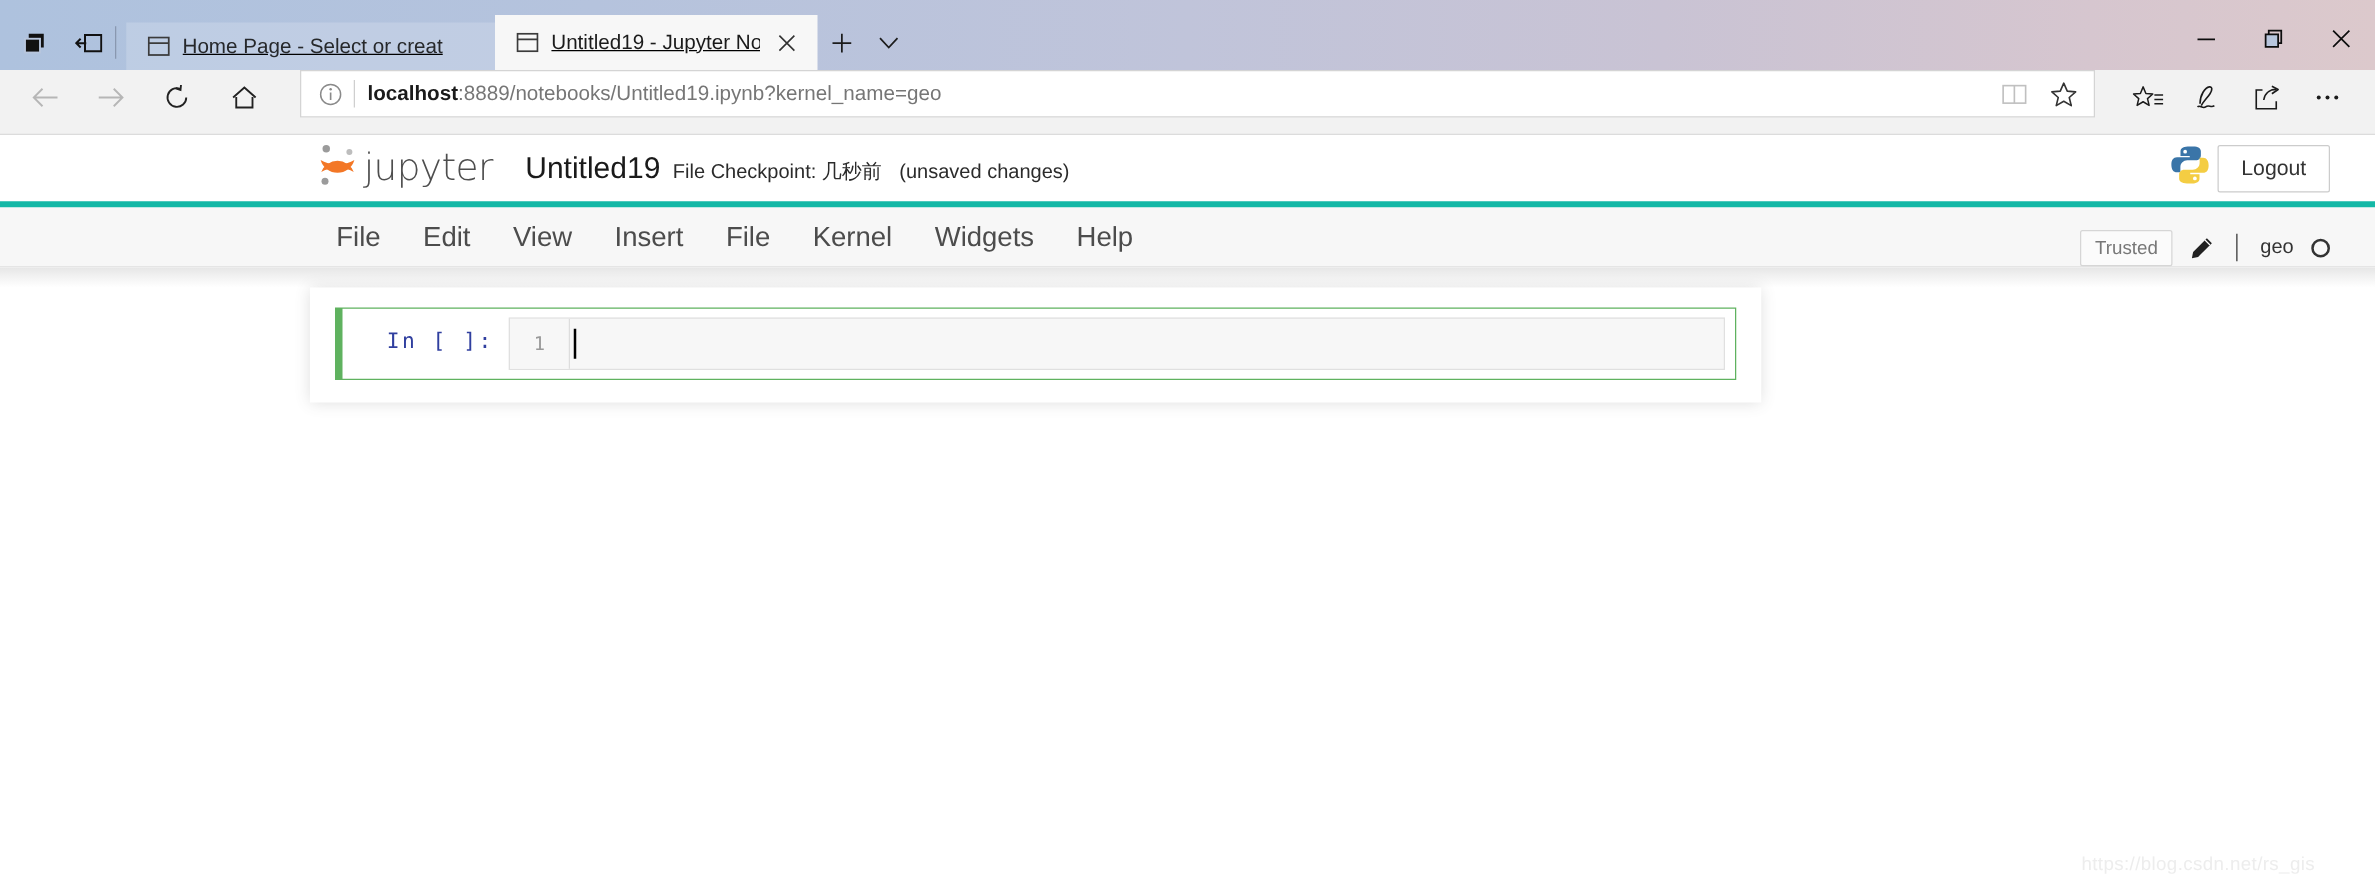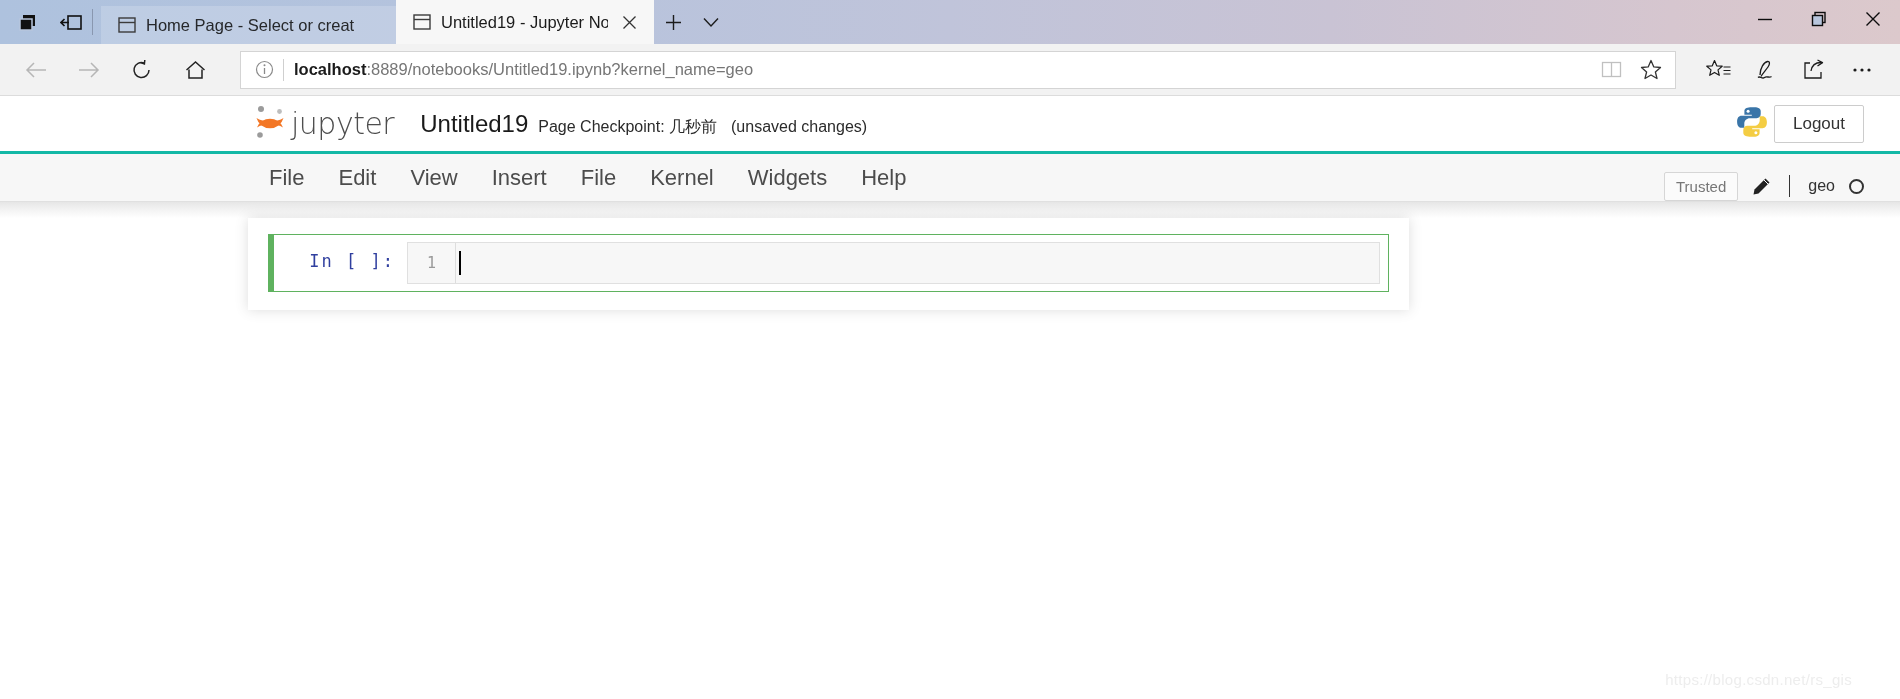--- a/index.html
+++ b/index.html
@@ -12,24 +12,25 @@
   }
 
   
   .browser-chrome {
     width: 1900px;
     background: linear-gradient(to right, #aec2de 0%, #b5c3dd 25%, #c0c4da 50%, #c9c3d4 70%, #d6c6cf 88%, #dcc9cc 100%);
   }
 
   
   .tabstrip {
-    height: 44px;
+    height: 56px;
     display: flex;
     align-items: flex-end;
     position: relative;
+    text-decoration: underline;
   }
   .tabstrip-left-icons {
     display: flex;
     align-items: center;
     height: 44px;
     padding: 0 6px 0 14px;
     gap: 18px;
   }
   .chrome-icon {
     width: 26px; height: 26px;
@@ -103,21 +104,21 @@
     width: 54px; height: 38px;
     display: flex; align-items: center; justify-content: center;
     color: #0d0d0d;
   }
 
   
   .addressbar-row {
     height: 52px;
     background: #f2f2f2;
     display: flex;
-    align-items: center;
+    align-items: flex-start;
     padding: 0 14px;
     border-bottom: 1px solid #dcdcdc;
   }
   .nav-btn {
     width: 44px; height: 44px;
     display: flex; align-items: center; justify-content: center;
     margin-right: 9px;
   }
   .urlbox {
     flex: 1 1 auto;
@@ -172,21 +173,21 @@
   .page {
     width: 1900px;
     height: 603px;
     background: #ffffff;
     position: relative;
     overflow: hidden;
   }
   .jp-header {
     height: 58px;
     background: #ffffff;
-    border-bottom: 3px solid #14b8a6;
+    border-bottom: 5px solid #14b8a6;
     display: flex;
     align-items: center;
     padding: 0 36px 0 0;
   }
   .jp-header-inner {
     width: 100%;
     display: flex;
     align-items: center;
     padding-left: 252px;
   }
@@ -545,21 +546,21 @@
             <circle cx="8" cy="33" r="2.8" fill="#9b9b9b"></circle>
             <path d="M4.5 16 A14 14 0 0 0 31.5 16 A17 9 0 0 1 4.5 16 Z" fill="#f37726"></path>
             <path d="M5 25.5 A14 14 0 0 1 31 25.5 A17 9 0 0 0 5 25.5 Z" fill="#f37726"></path>
           </svg>
         </span>
         <span class="jp-logo-word">jupyter</span>
       </div>
 
       <div class="jp-title-group">
         <span class="jp-nbname">Untitled19</span>
-        <span class="jp-checkpoint">Page Checkpoint: 几秒前</span>
+        <span class="jp-checkpoint">File Checkpoint: 几秒前</span>
         <span class="jp-unsaved">(unsaved changes)</span>
       </div>
 
       <div class="jp-header-right">
         <span>
           <svg width="34" height="34" viewBox="0 0 34 34">
             <path d="M16.6 2.2 c-4.1 0 -7.2 .9 -7.2 3.9 v3.6 h7.4 v1.1 H6.6 c-3 0 -4.5 2.3 -4.5 5.9 s1.5 6.1 4.5 6.1 h2.7 v-4.2 c0 -3 2.5 -5.4 5.5 -5.4 h6.8 c2.5 0 4.1 -1.7 4.1 -4.1 V6.1 c0 -2.3 -2 -3.9 -6.3 -3.9 z" fill="#3a75a8"></path>
             <circle cx="13.1" cy="6.3" r="1.5" fill="#ffffff"></circle>
             <path d="M17.4 31.8 c4.1 0 7.2 -.9 7.2 -3.9 v-3.6 h-7.4 v-1.1 h10.2 c3 0 4.5 -2.3 4.5 -5.9 s-1.5 -6.1 -4.5 -6.1 h-2.7 v4.2 c0 3 -2.5 5.4 -5.5 5.4 h-6.8 c-2.5 0 -4.1 1.7 -4.1 4.1 v2.9 c0 2.3 2 3.9 6.3 3.9 z" fill="#f4cd43"></path>
             <circle cx="20.9" cy="27.7" r="1.5" fill="#ffffff"></circle>

